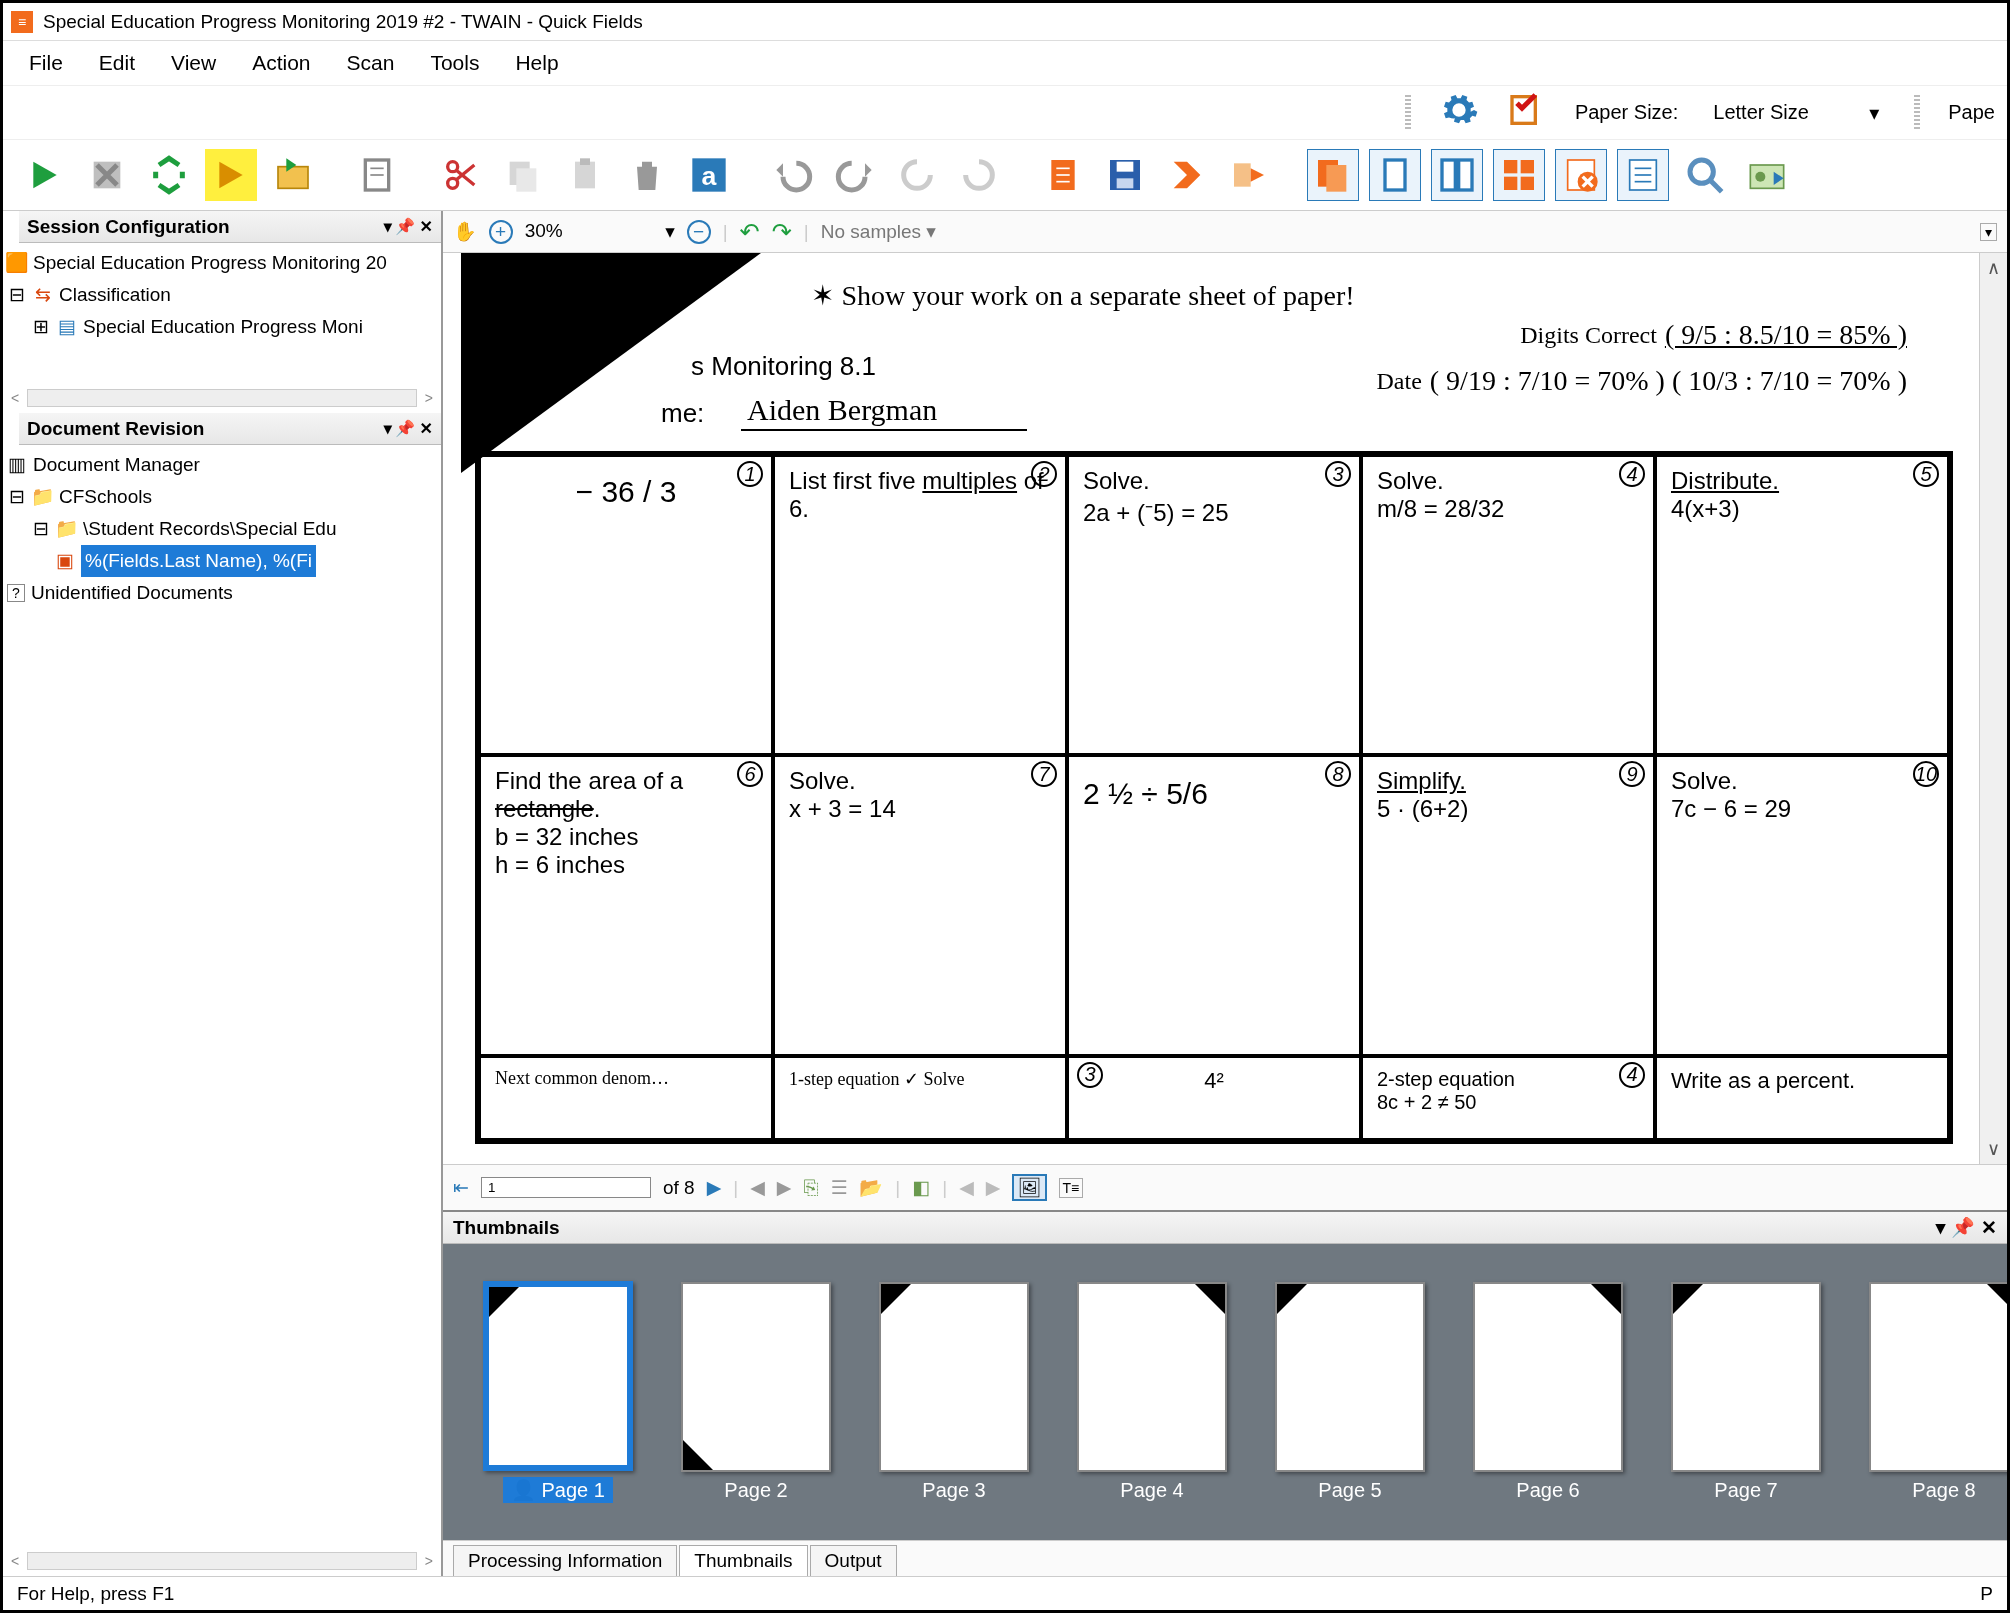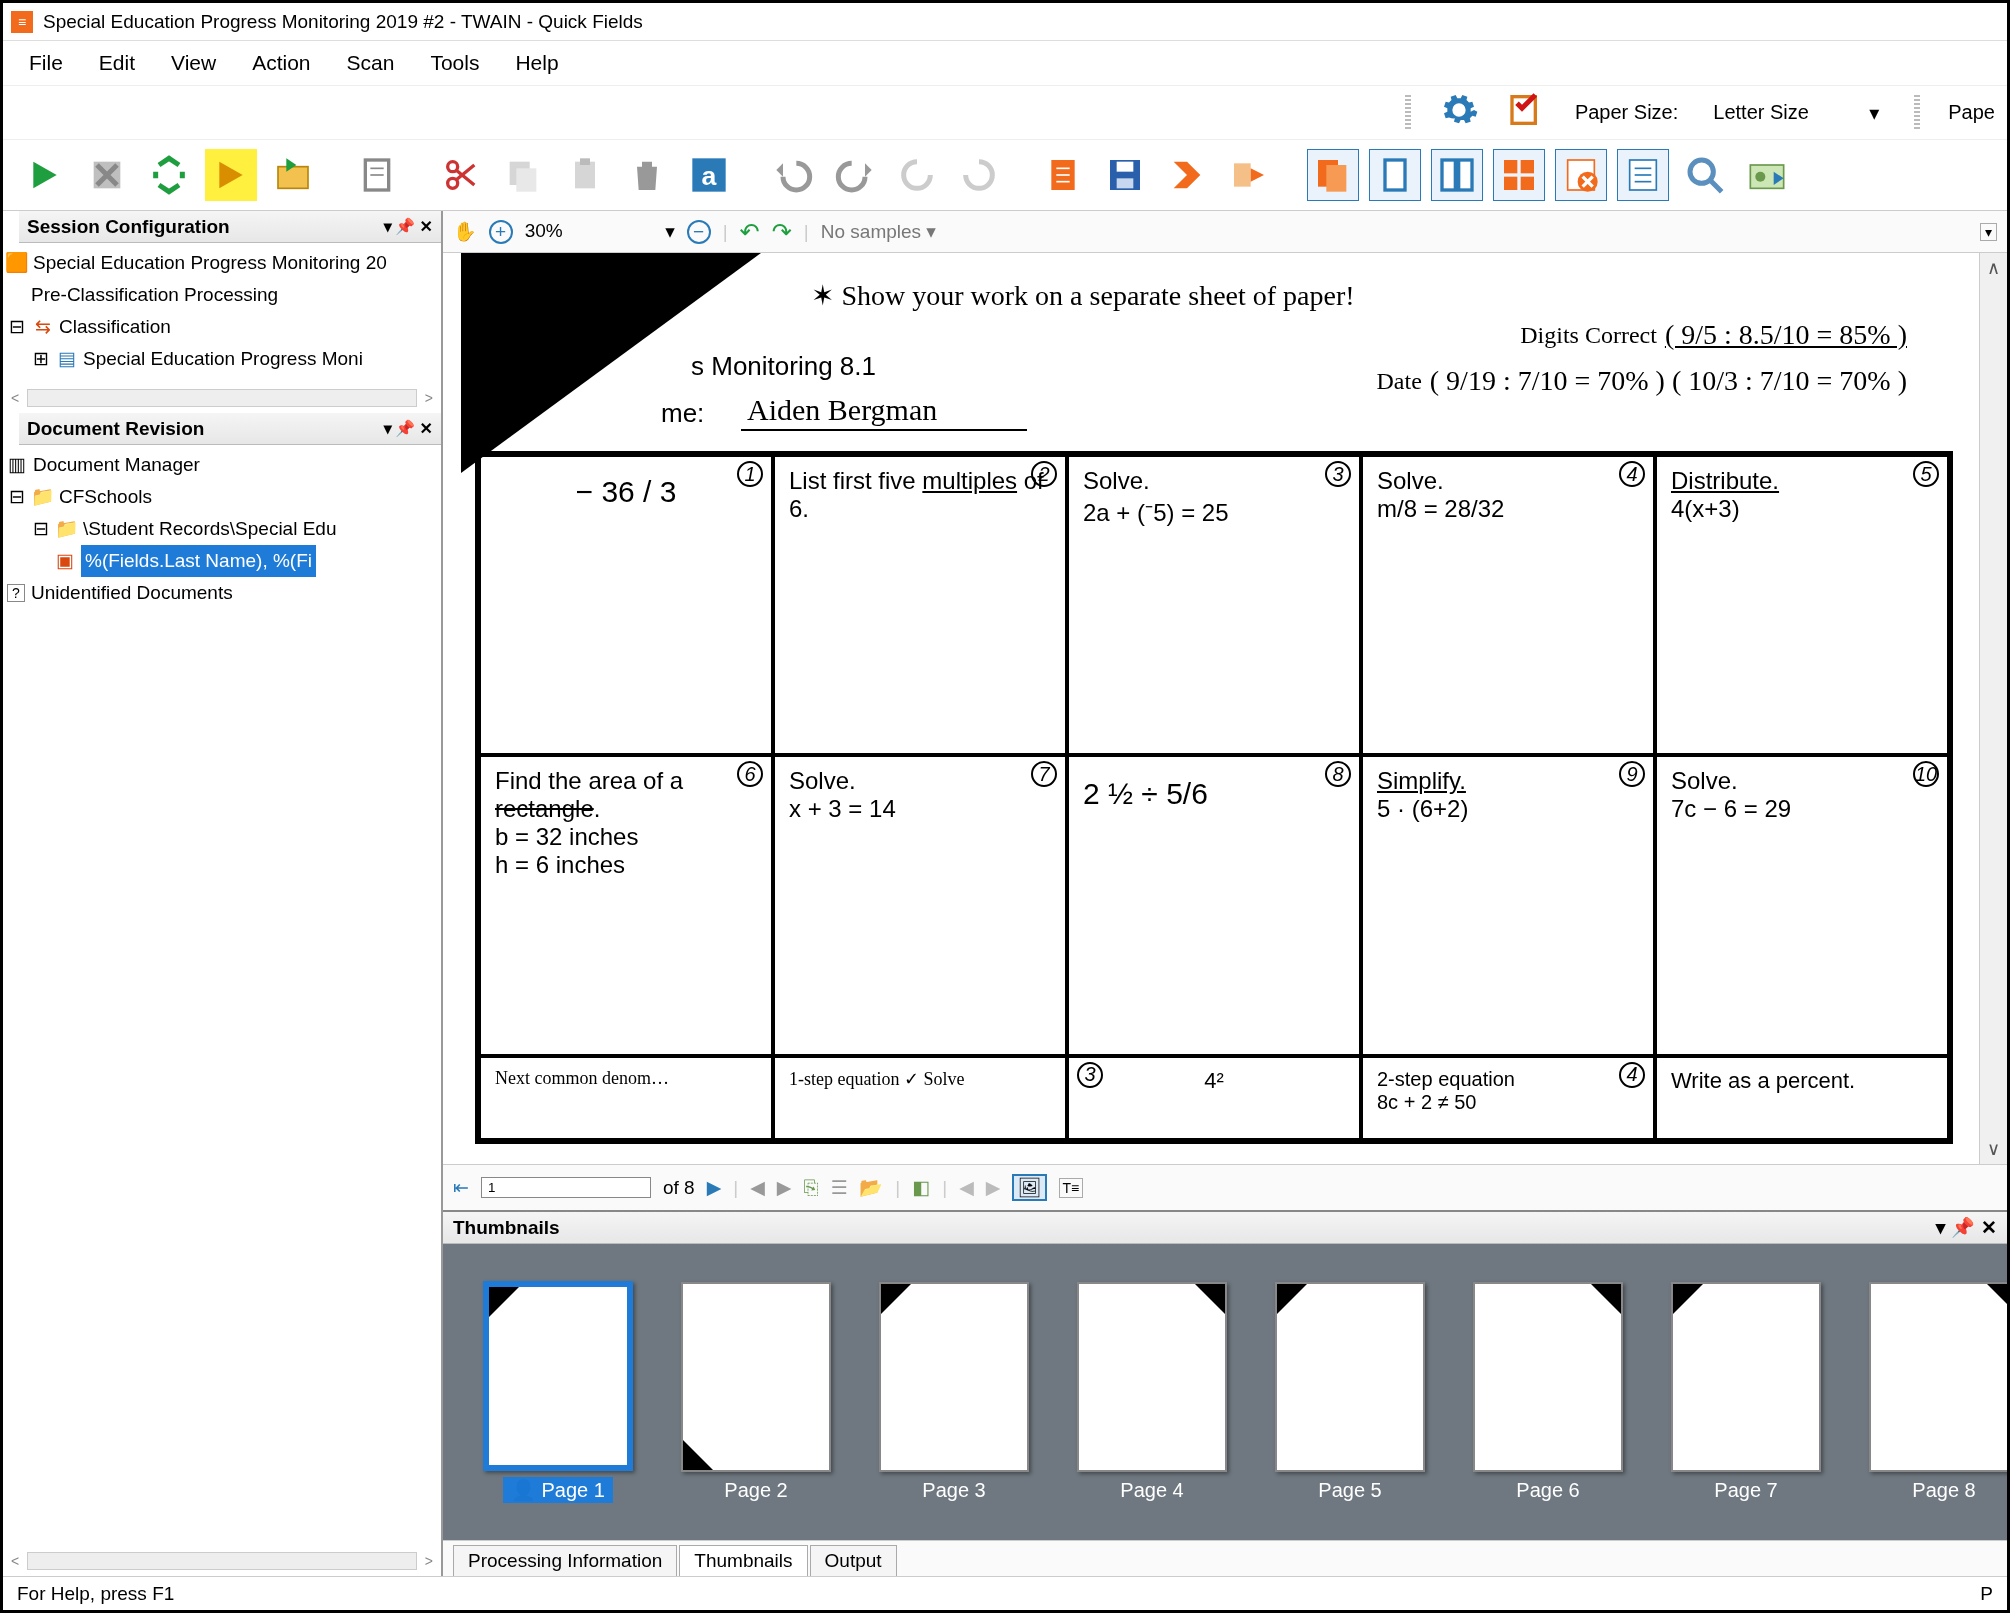--- a/index.html
+++ b/index.html
@@ -293,23 +293,20 @@
             <span>▾</span>
             <span>📌</span>
             <span>✕</span>
           </span>
         </div>
         <div class="tree" style="height:140px;">
           <div class="row">
               <span class="tree-icon">🟧</span>
               <span>Special Education Progress Monitoring 20</span>
             </div>
-          <div class="row indent1">
-              <span>Pre-Classification Processing</span>
-            </div>
           <div class="row">
               <span class="tree-icon">⊟</span>
               <span class="tree-icon" style="color:#d9480f">⇆</span>
               <span>Classification</span>
             </div>
           <div class="row indent1">
               <span class="tree-icon">⊞</span>
               <span class="tree-icon" style="color:#2a7ab8">▤</span>
               <span>Special Education Progress Moni</span>
             </div>

